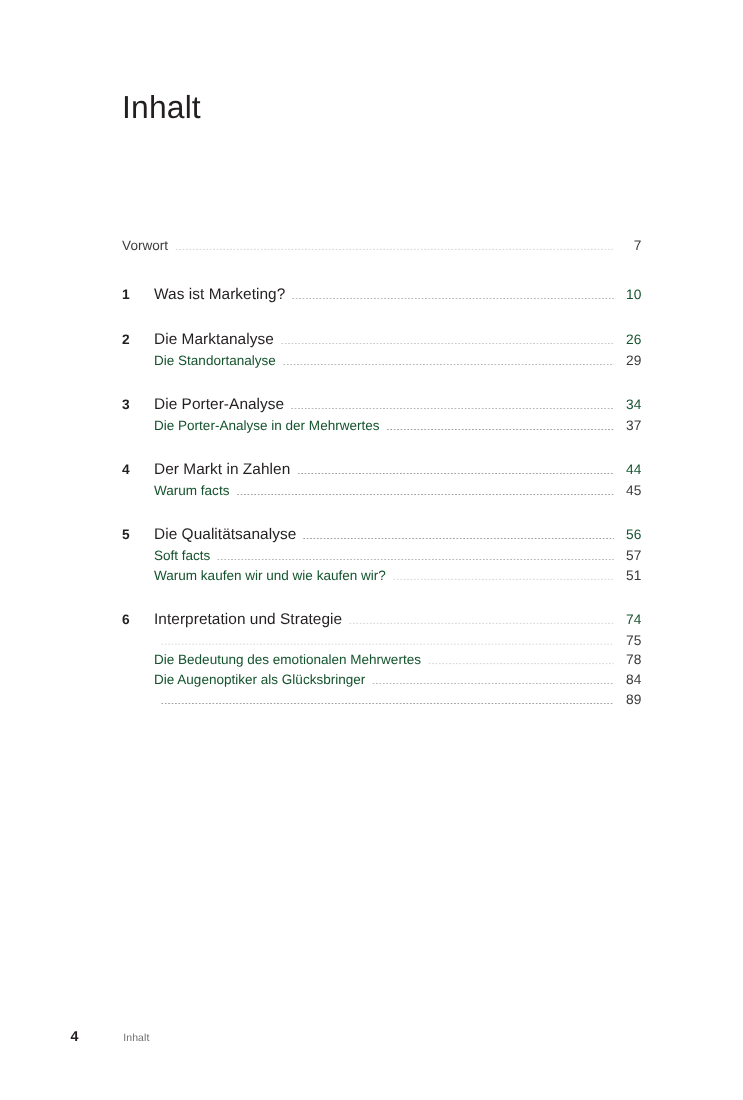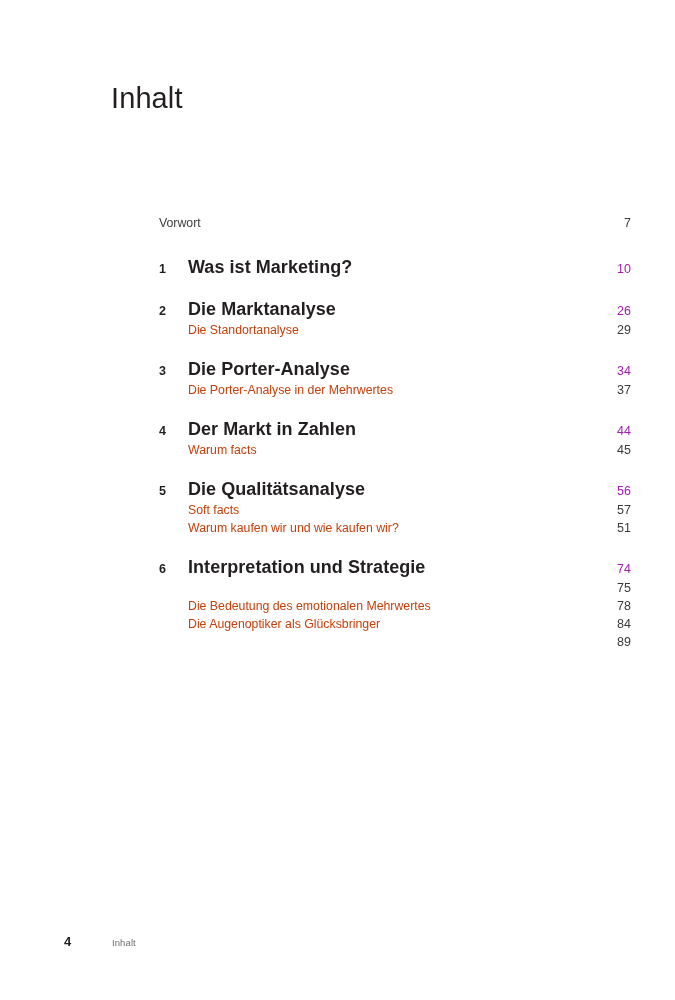--- a/index.html
+++ b/index.html
@@ -47,21 +47,20 @@
   }
   .toc-group.first {
     margin-bottom: 26px;
   }
 
   .entry {
     display: flex;
     align-items: baseline;
     width: 100%;
     line-height: 18px;
-    margin-left: 48px;
   }
 
   .num {
     width: 29px;
     flex: 0 0 29px;
     font-size: 12.5px;
     font-weight: 700;
     color: #231f20;
     letter-spacing: 0.2px;
   }
@@ -98,41 +97,41 @@
     flex: 0 0 auto;
     width: 20px;
     text-align: right;
     font-size: 12.5px;
     font-weight: 400;
     color: #3a3a3a;
   }
 
   
   .entry.chapter .label {
-    font-size: 18px;
-    font-weight: 700;
+    font-size: 14px;
+    font-weight: 400;
     color: #231f20;
     letter-spacing: 0.05px;
   }
   .entry.chapter {
     line-height: 19px;
   }
   .entry.chapter .pageno {
-    color: #a21caf;
+    color: #14532d;
   }
 
   
   .entry.sub .num {
     width: 29px;
     flex: 0 0 29px;
   }
   .entry.sub .label {
     font-size: 12.3px;
     font-weight: 400;
-    color: #c2410c;
+    color: #14532d;
   }
   .entry.sub {
     line-height: 18px;
   }
   .entry.front .label {
     font-size: 12.3px;
     font-weight: 400;
     color: #3d3d3d;
   }
 

